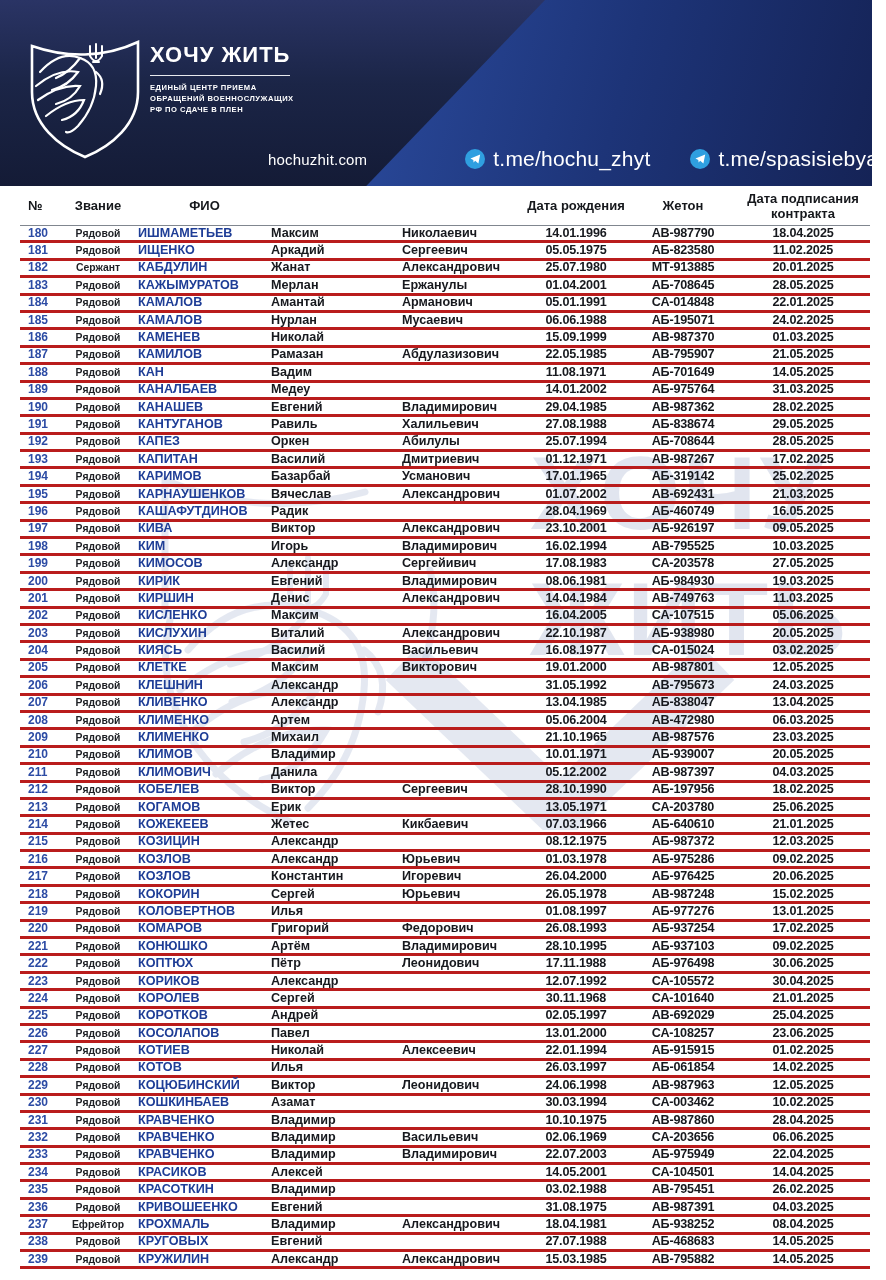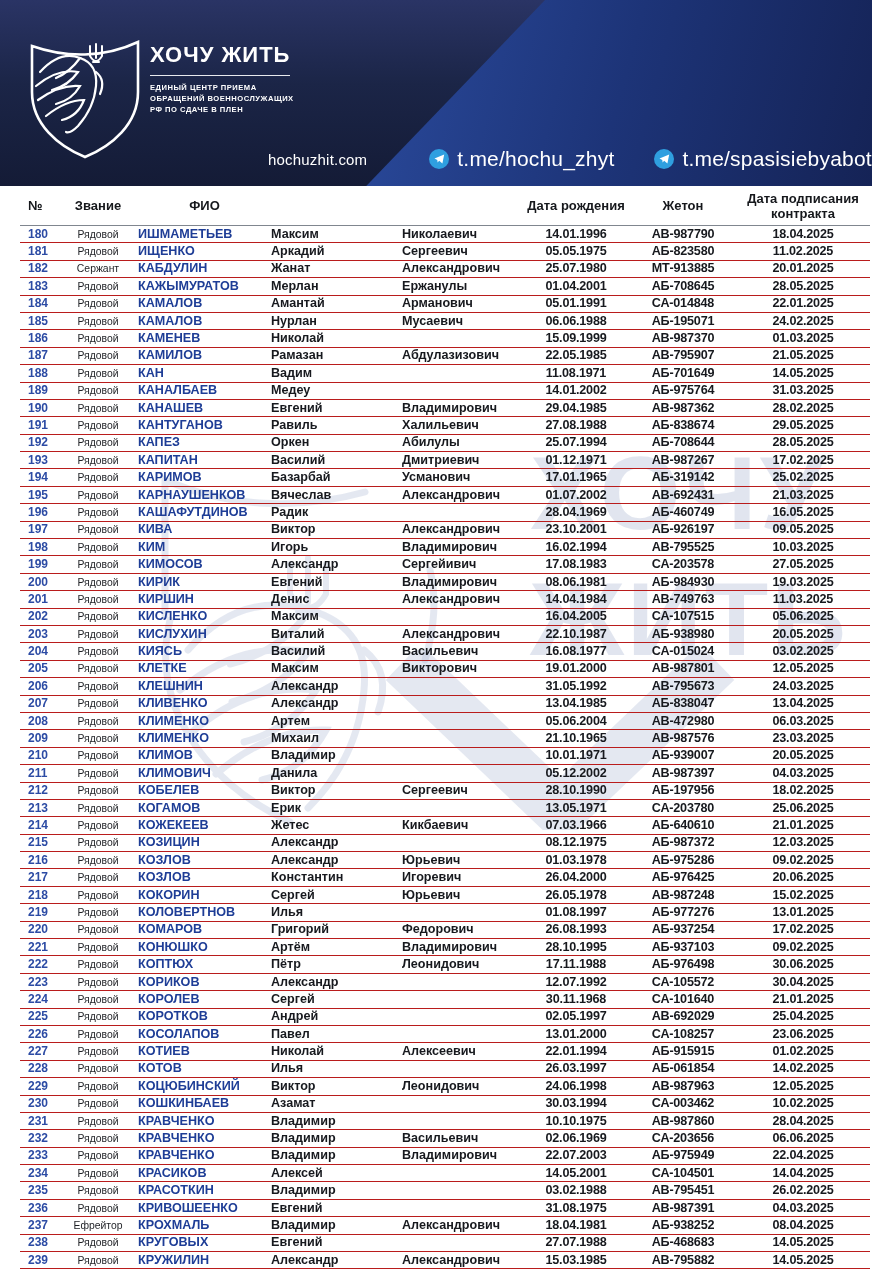--- a/index.html
+++ b/index.html
@@ -24,45 +24,45 @@
   .logo-textcol { position:absolute; left:124px; top:16px; width:150px; }
   .logo-title { font-size:22px; font-weight:bold; letter-spacing:1px; white-space:nowrap; }
   .logo-divider { width:140px; height:1px; background:#ffffff; margin:7px 0 6px 0; opacity:.9; }
   .logo-sub { font-size:7.6px; letter-spacing:.5px; line-height:11px; font-weight:bold; white-space:nowrap; }
 
   .banner-title { position:absolute; left:268px; top:20px; color:#ffffff; }
   .banner-title div {
     font-size:33px; font-weight:bold; line-height:40px; letter-spacing:-.3px; white-space:nowrap;
   }
   .banner-links { position:absolute; left:268px; top:147px; display:flex; align-items:center; color:#fff; }
-  .site-link { font-size:15px; letter-spacing:.2px; margin-right:62px; }
+  .site-link { font-size:15px; letter-spacing:.2px; margin-right:98px; }
   .tg-item { display:flex; align-items:center; margin-right:40px; }
   .tg-icon { width:20px; height:20px; border-radius:50%; background:#2f9fe0; display:flex; align-items:center; justify-content:center; margin-right:8px; }
   .tg-icon svg { display:block; }
   .tg-label { font-size:21px; letter-spacing:.2px; }
 
   
   .sheet { position:relative; width:886px; padding:0 16px 0 20px; }
   .grid-row {
     display:grid;
     grid-template-columns:38px 80px 133px 131px 120px 108px 106px 134px;
     align-items:center;
   }
   .thead { height:40px; border-bottom:1.5px solid #80868f; position:relative; z-index:2; }
   .th { font-size:13px; font-weight:bold; color:#16181c; line-height:15px; }
   .th-num { padding-left:8px; text-align:left; }
   .th-rank { text-align:center; }
   .th-fio { text-align:center; }
   .th-center { text-align:center; }
 
   .tbody { position:relative; z-index:1; }
-  .trow { height:17.4px; border-bottom:1px solid #b91c1c; }
+  .trow { height:17.4px; border-bottom:3px solid #b91c1c; }
   .cell { font-size:12.6px; color:#17191e; line-height:17px; overflow:hidden; white-space:nowrap; }
   .c-num { padding-left:8px; font-weight:bold; color:#2c4ba4; font-size:12px; }
-  .c-rank { text-align:center; font-size:10.4px; font-weight:normal; color:#1d1f24; }
+  .c-rank { text-align:center; font-size:10.4px; font-weight:bold; color:#1d1f24; }
   .c-surname { font-weight:bold; color:#1e3d96; }
   .c-first, .c-patr { font-weight:bold; }
   .c-dob, .c-token, .c-contract { text-align:center; font-weight:bold; letter-spacing:-.2px; }
 
   
   .watermark { position:absolute; left:140px; top:360px; width:680px; height:480px; z-index:0; pointer-events:none; }
   .wm-emblem { position:absolute; left:0; top:0; opacity:.30; }
   .wm-text { position:absolute; left:390px; top:70px; opacity:.34; color:#a9b6d2;
              font-size:104px; font-weight:bold; line-height:126px; letter-spacing:3px; }
   .wm-chevron { position:absolute; left:245px; top:290px; opacity:.30; }

